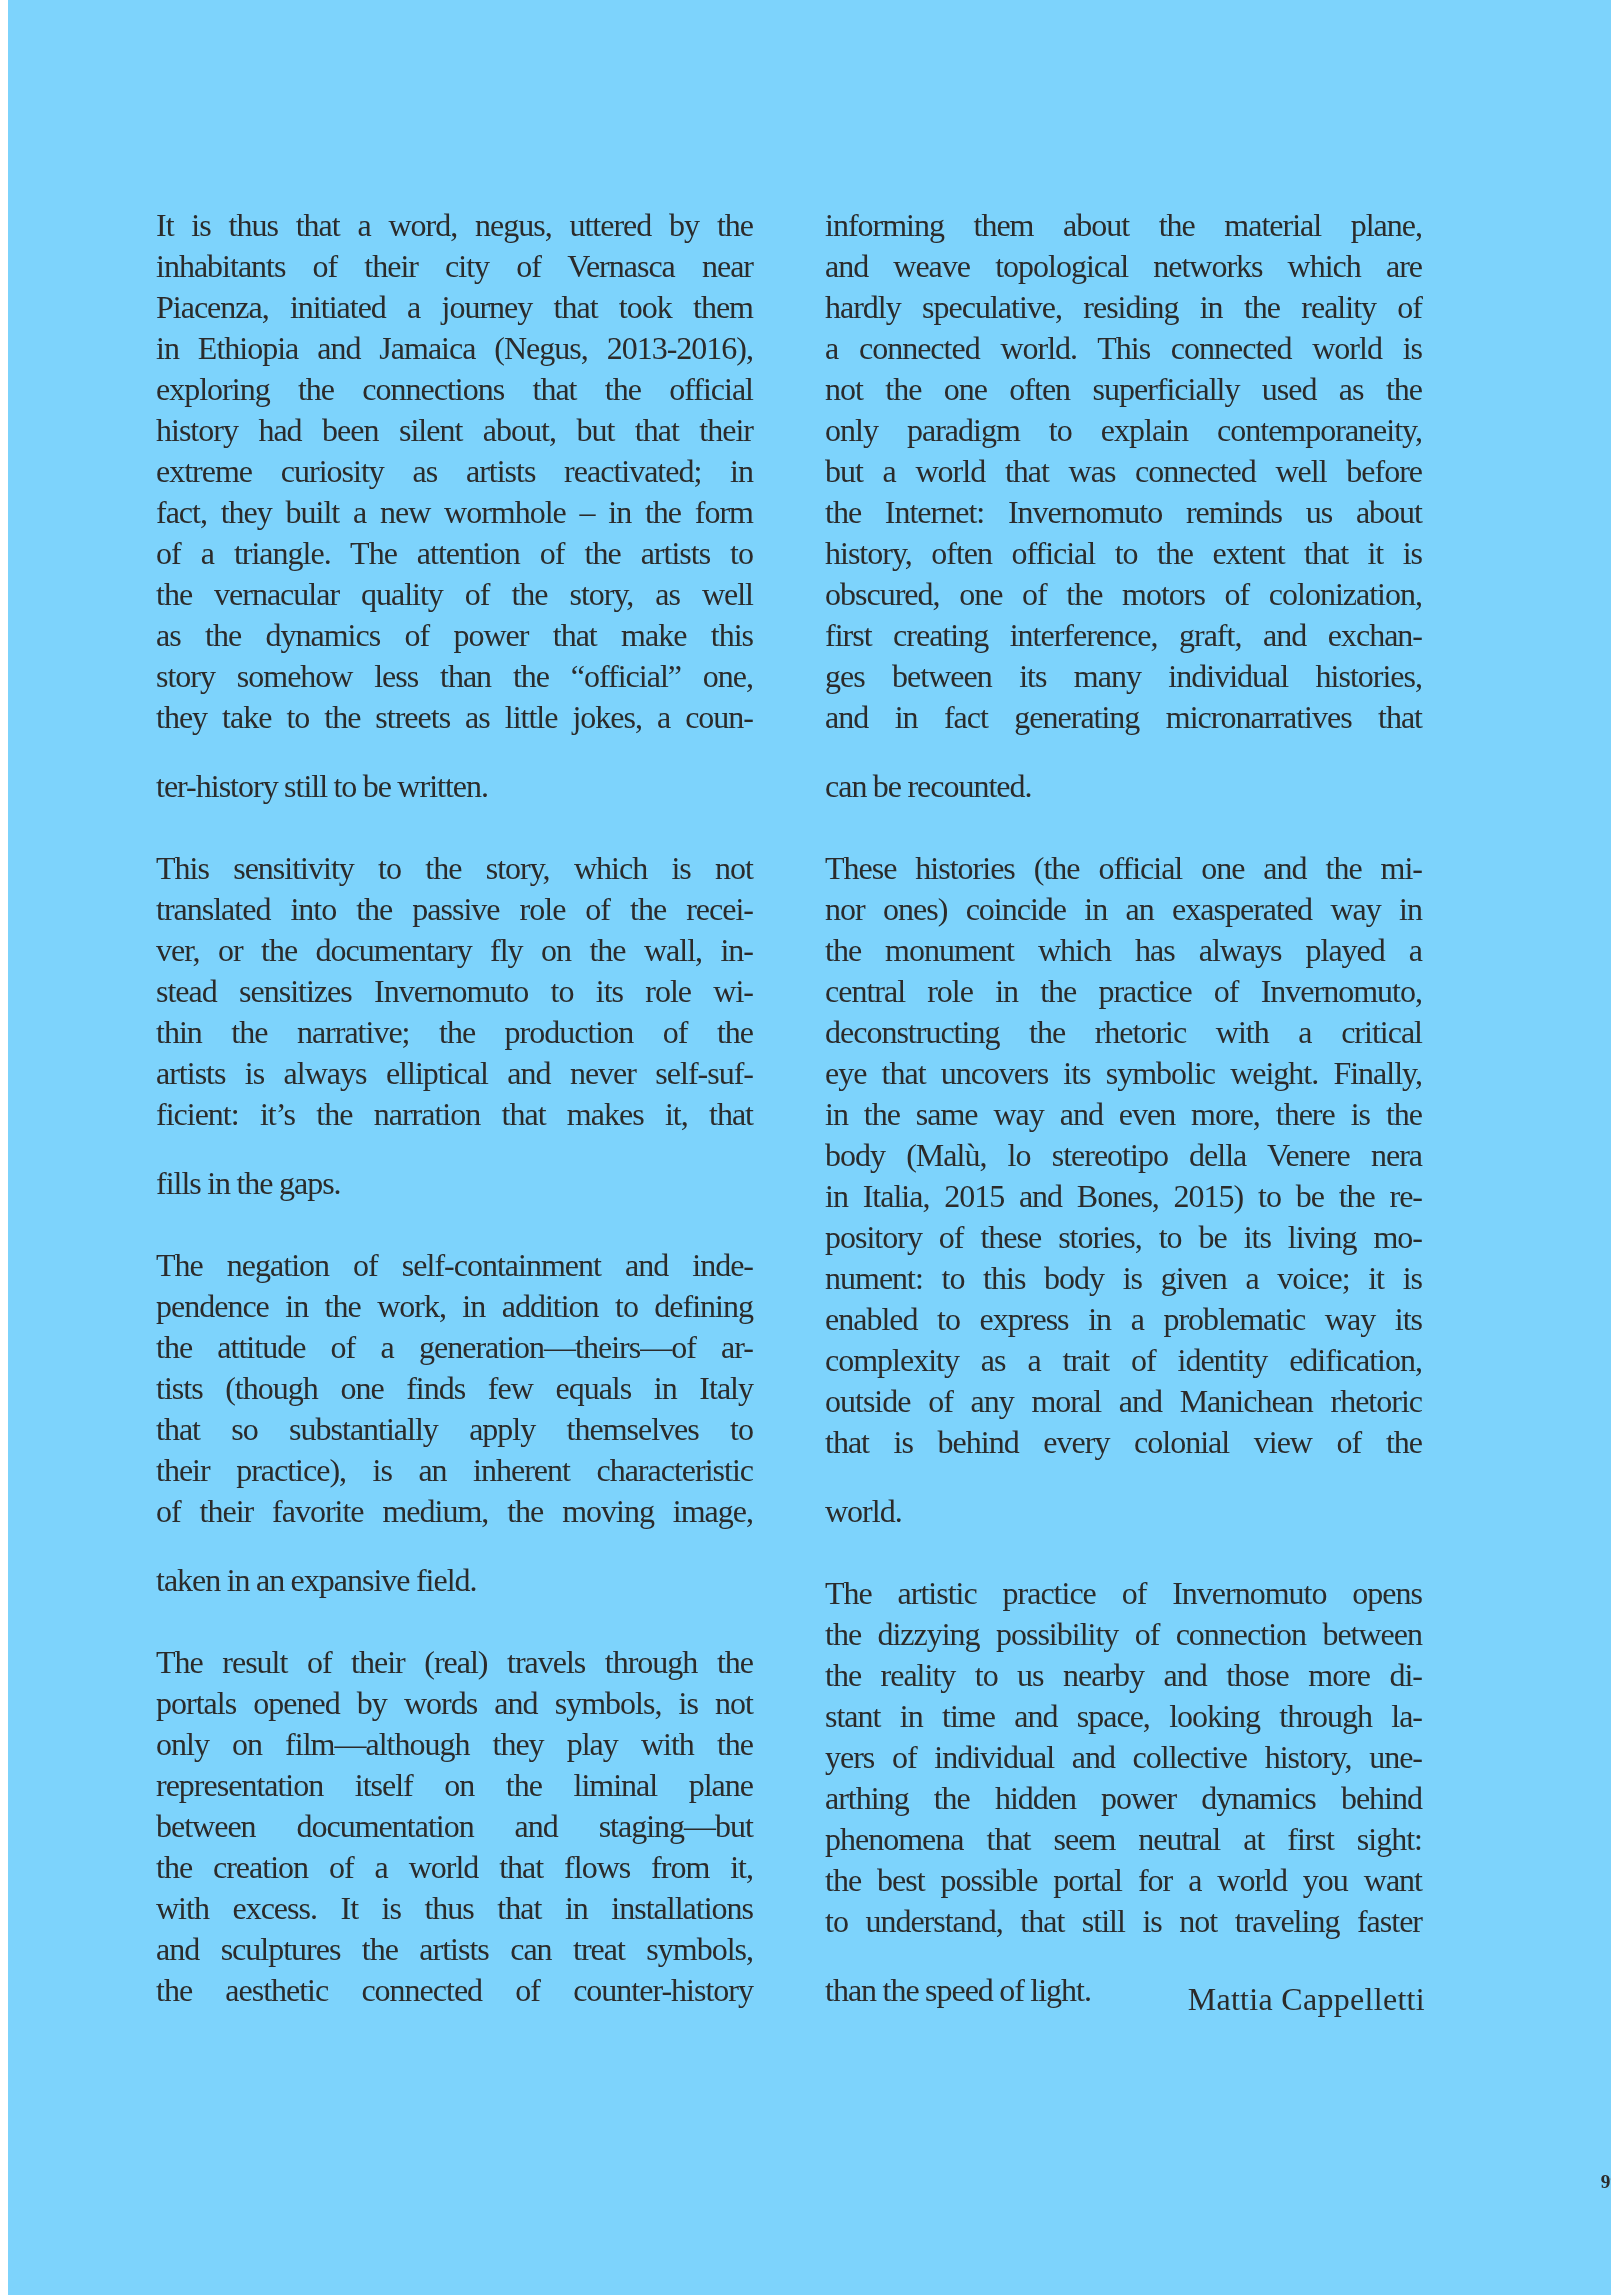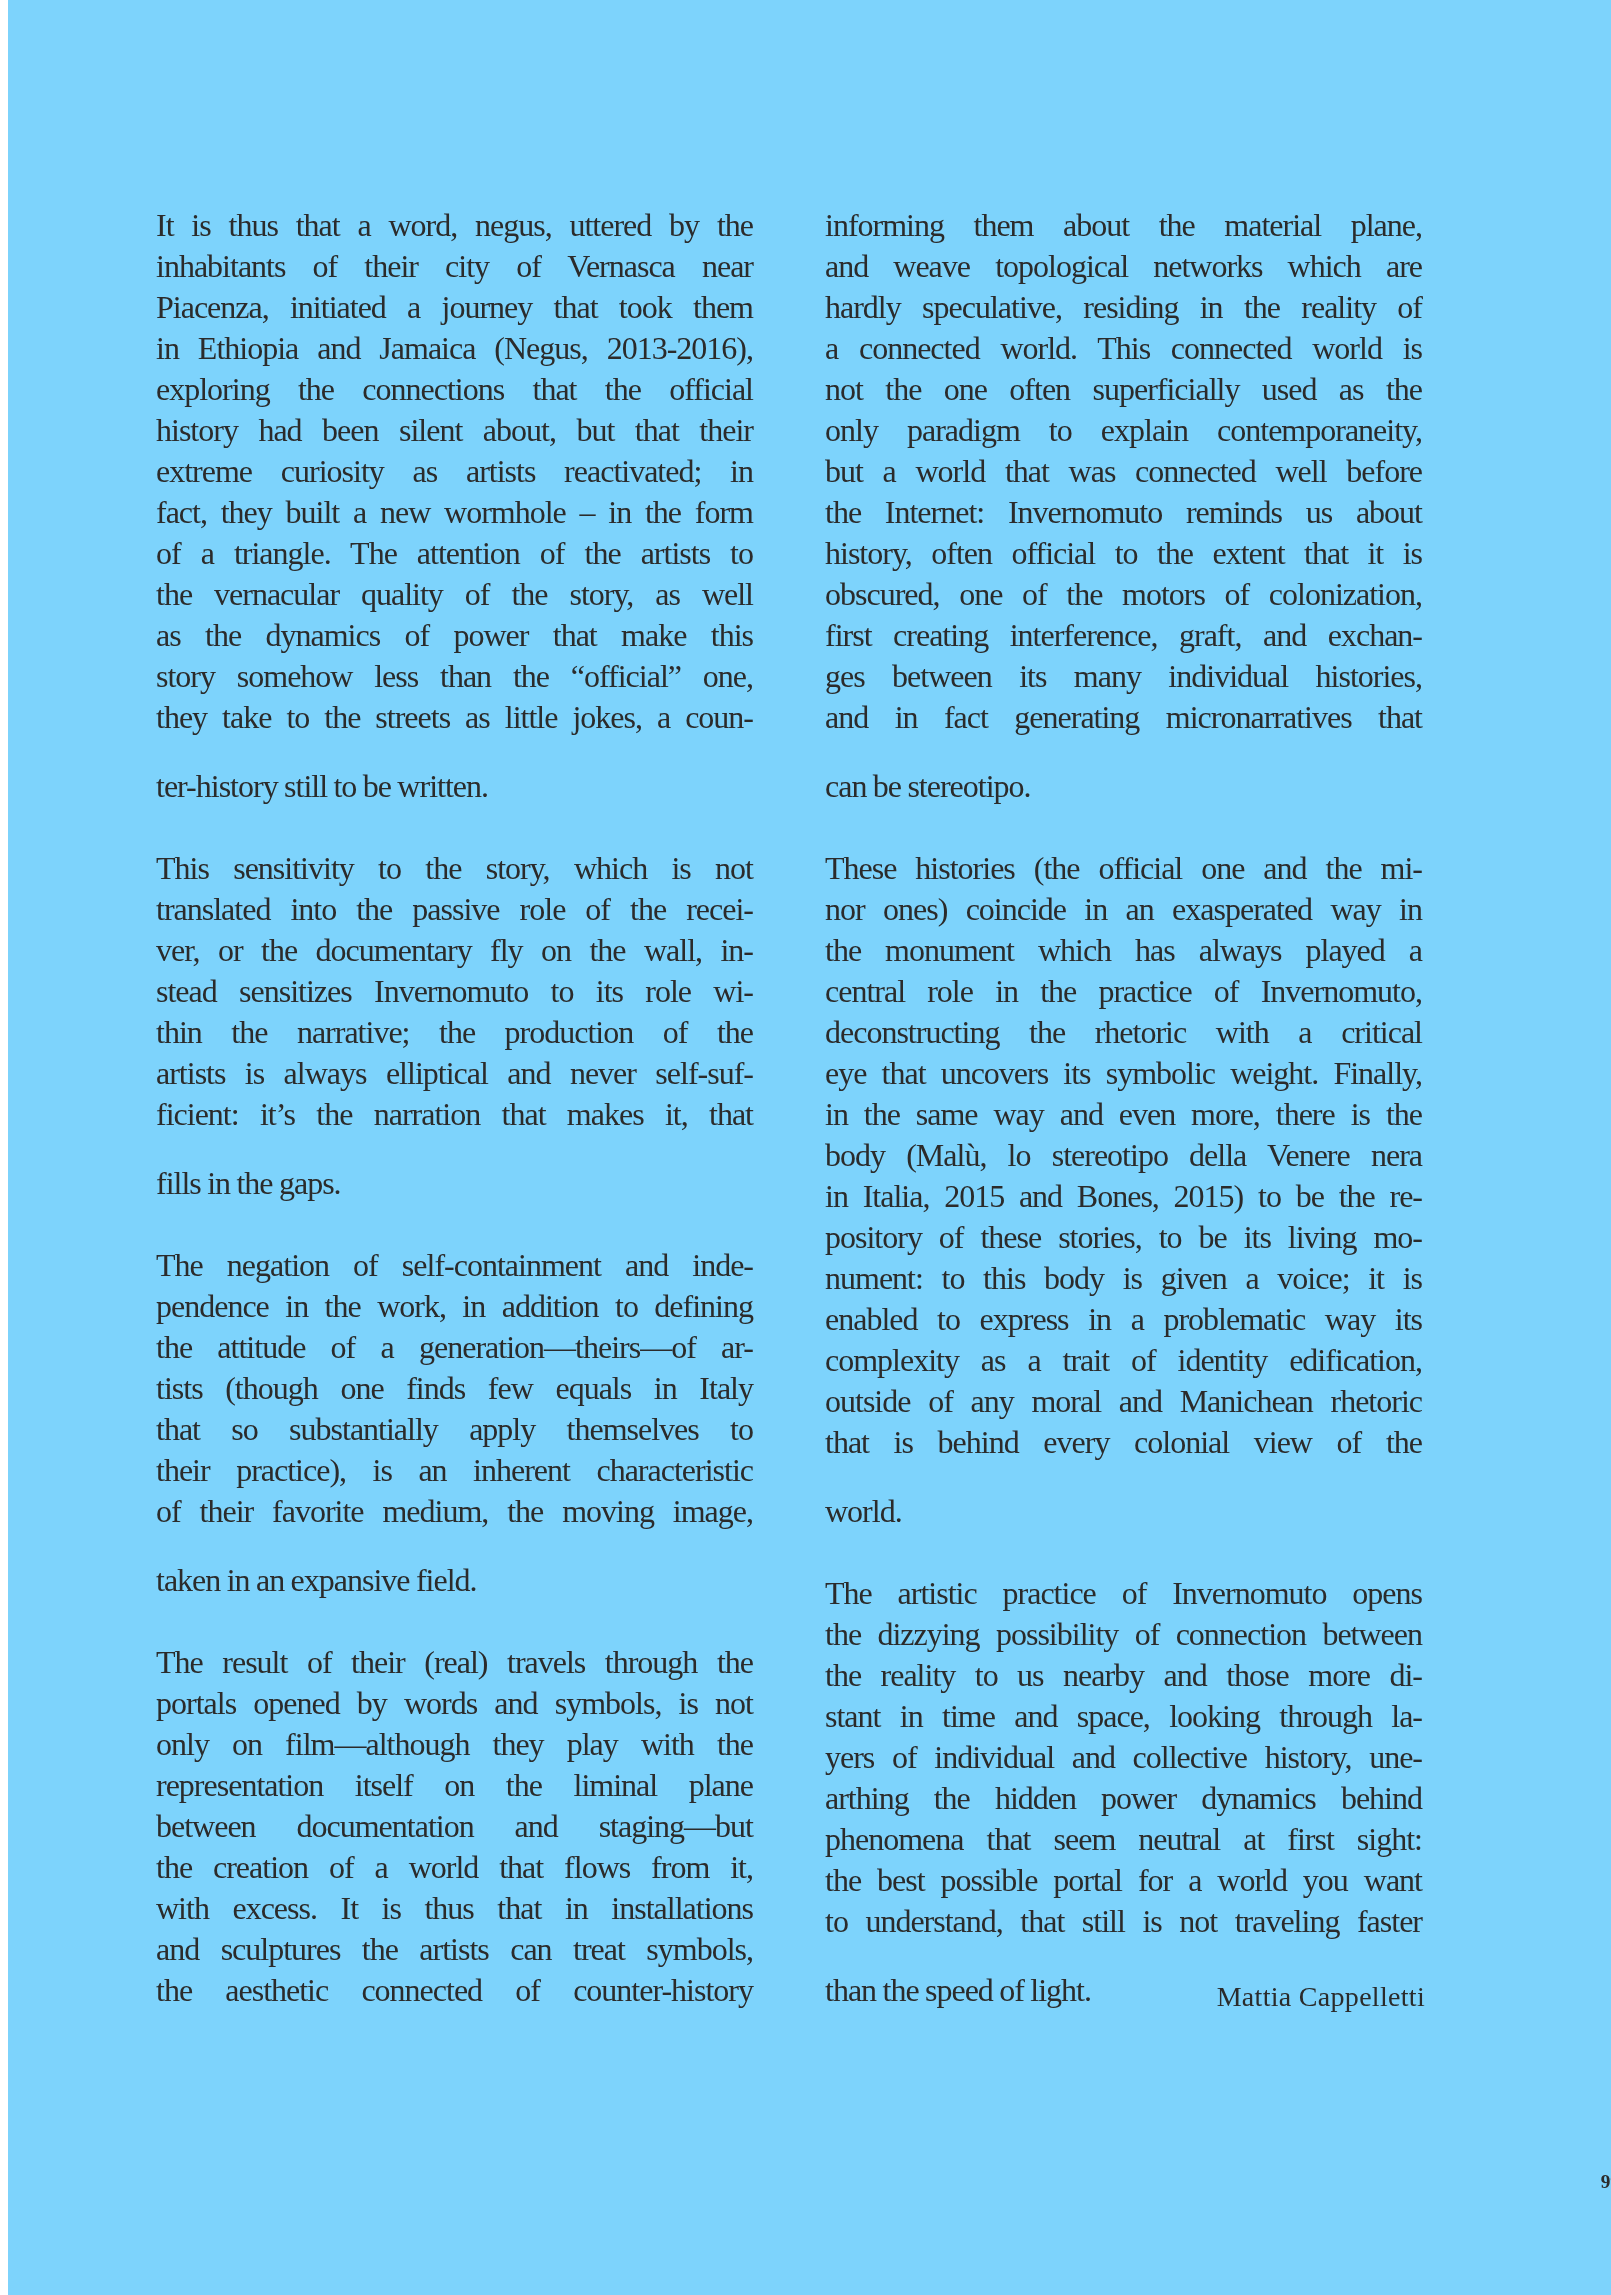--- a/index.html
+++ b/index.html
@@ -12,21 +12,21 @@
     letter-spacing: -1px; word-spacing: -0.6px;
   }
   .col.left { left: 148px; }
   .col.right { left: 817px; }
   .para { margin: 0 0 41px 0; }
   .line { display: block; white-space: nowrap; text-align: justify; text-align-last: justify; }
   .line.last { text-align-last: left; margin-top: 28px; }
   .signature {
     position: absolute; top: 1981px; right: 195px;
     font-family: "Liberation Serif", "DejaVu Serif", serif;
-    font-size: 28px; color: #2b2b2b; letter-spacing: 0.3px;
+    font-size: 32px; color: #2b2b2b; letter-spacing: 0.3px;
   }
   .page-number {
     position: absolute; top: 2171px; left: 0; width: 1612px; text-align: right;
     font-family: "Liberation Serif", "DejaVu Serif", serif;
     font-size: 19.3px; font-weight: bold; color: #2b2b2b;
   }
 </style>
 </head>
 <body>
 
@@ -88,21 +88,21 @@
         <span class="line">a connected world. This connected world is</span>
         <span class="line">not the one often superficially used as the</span>
         <span class="line">only paradigm to explain contemporaneity,</span>
         <span class="line">but a world that was connected well before</span>
         <span class="line">the Internet: Invernomuto reminds us about</span>
         <span class="line">history, often official to the extent that it is</span>
         <span class="line">obscured, one of the motors of colonization,</span>
         <span class="line">first creating interference, graft, and exchan-</span>
         <span class="line">ges between its many individual histories,</span>
         <span class="line">and in fact generating micronarratives that</span>
-        <span class="line last">can be stereotipo.</span>
+        <span class="line last">can be recounted.</span>
       </div>
       <div class="para">
         <span class="line">These histories (the official one and the mi-</span>
         <span class="line">nor ones) coincide in an exasperated way in</span>
         <span class="line">the monument which has always played a</span>
         <span class="line">central role in the practice of Invernomuto,</span>
         <span class="line">deconstructing the rhetoric with a critical</span>
         <span class="line">eye that uncovers its symbolic weight. Finally,</span>
         <span class="line">in the same way and even more, there is the</span>
         <span class="line">body (Malù, lo stereotipo della Venere nera</span>

